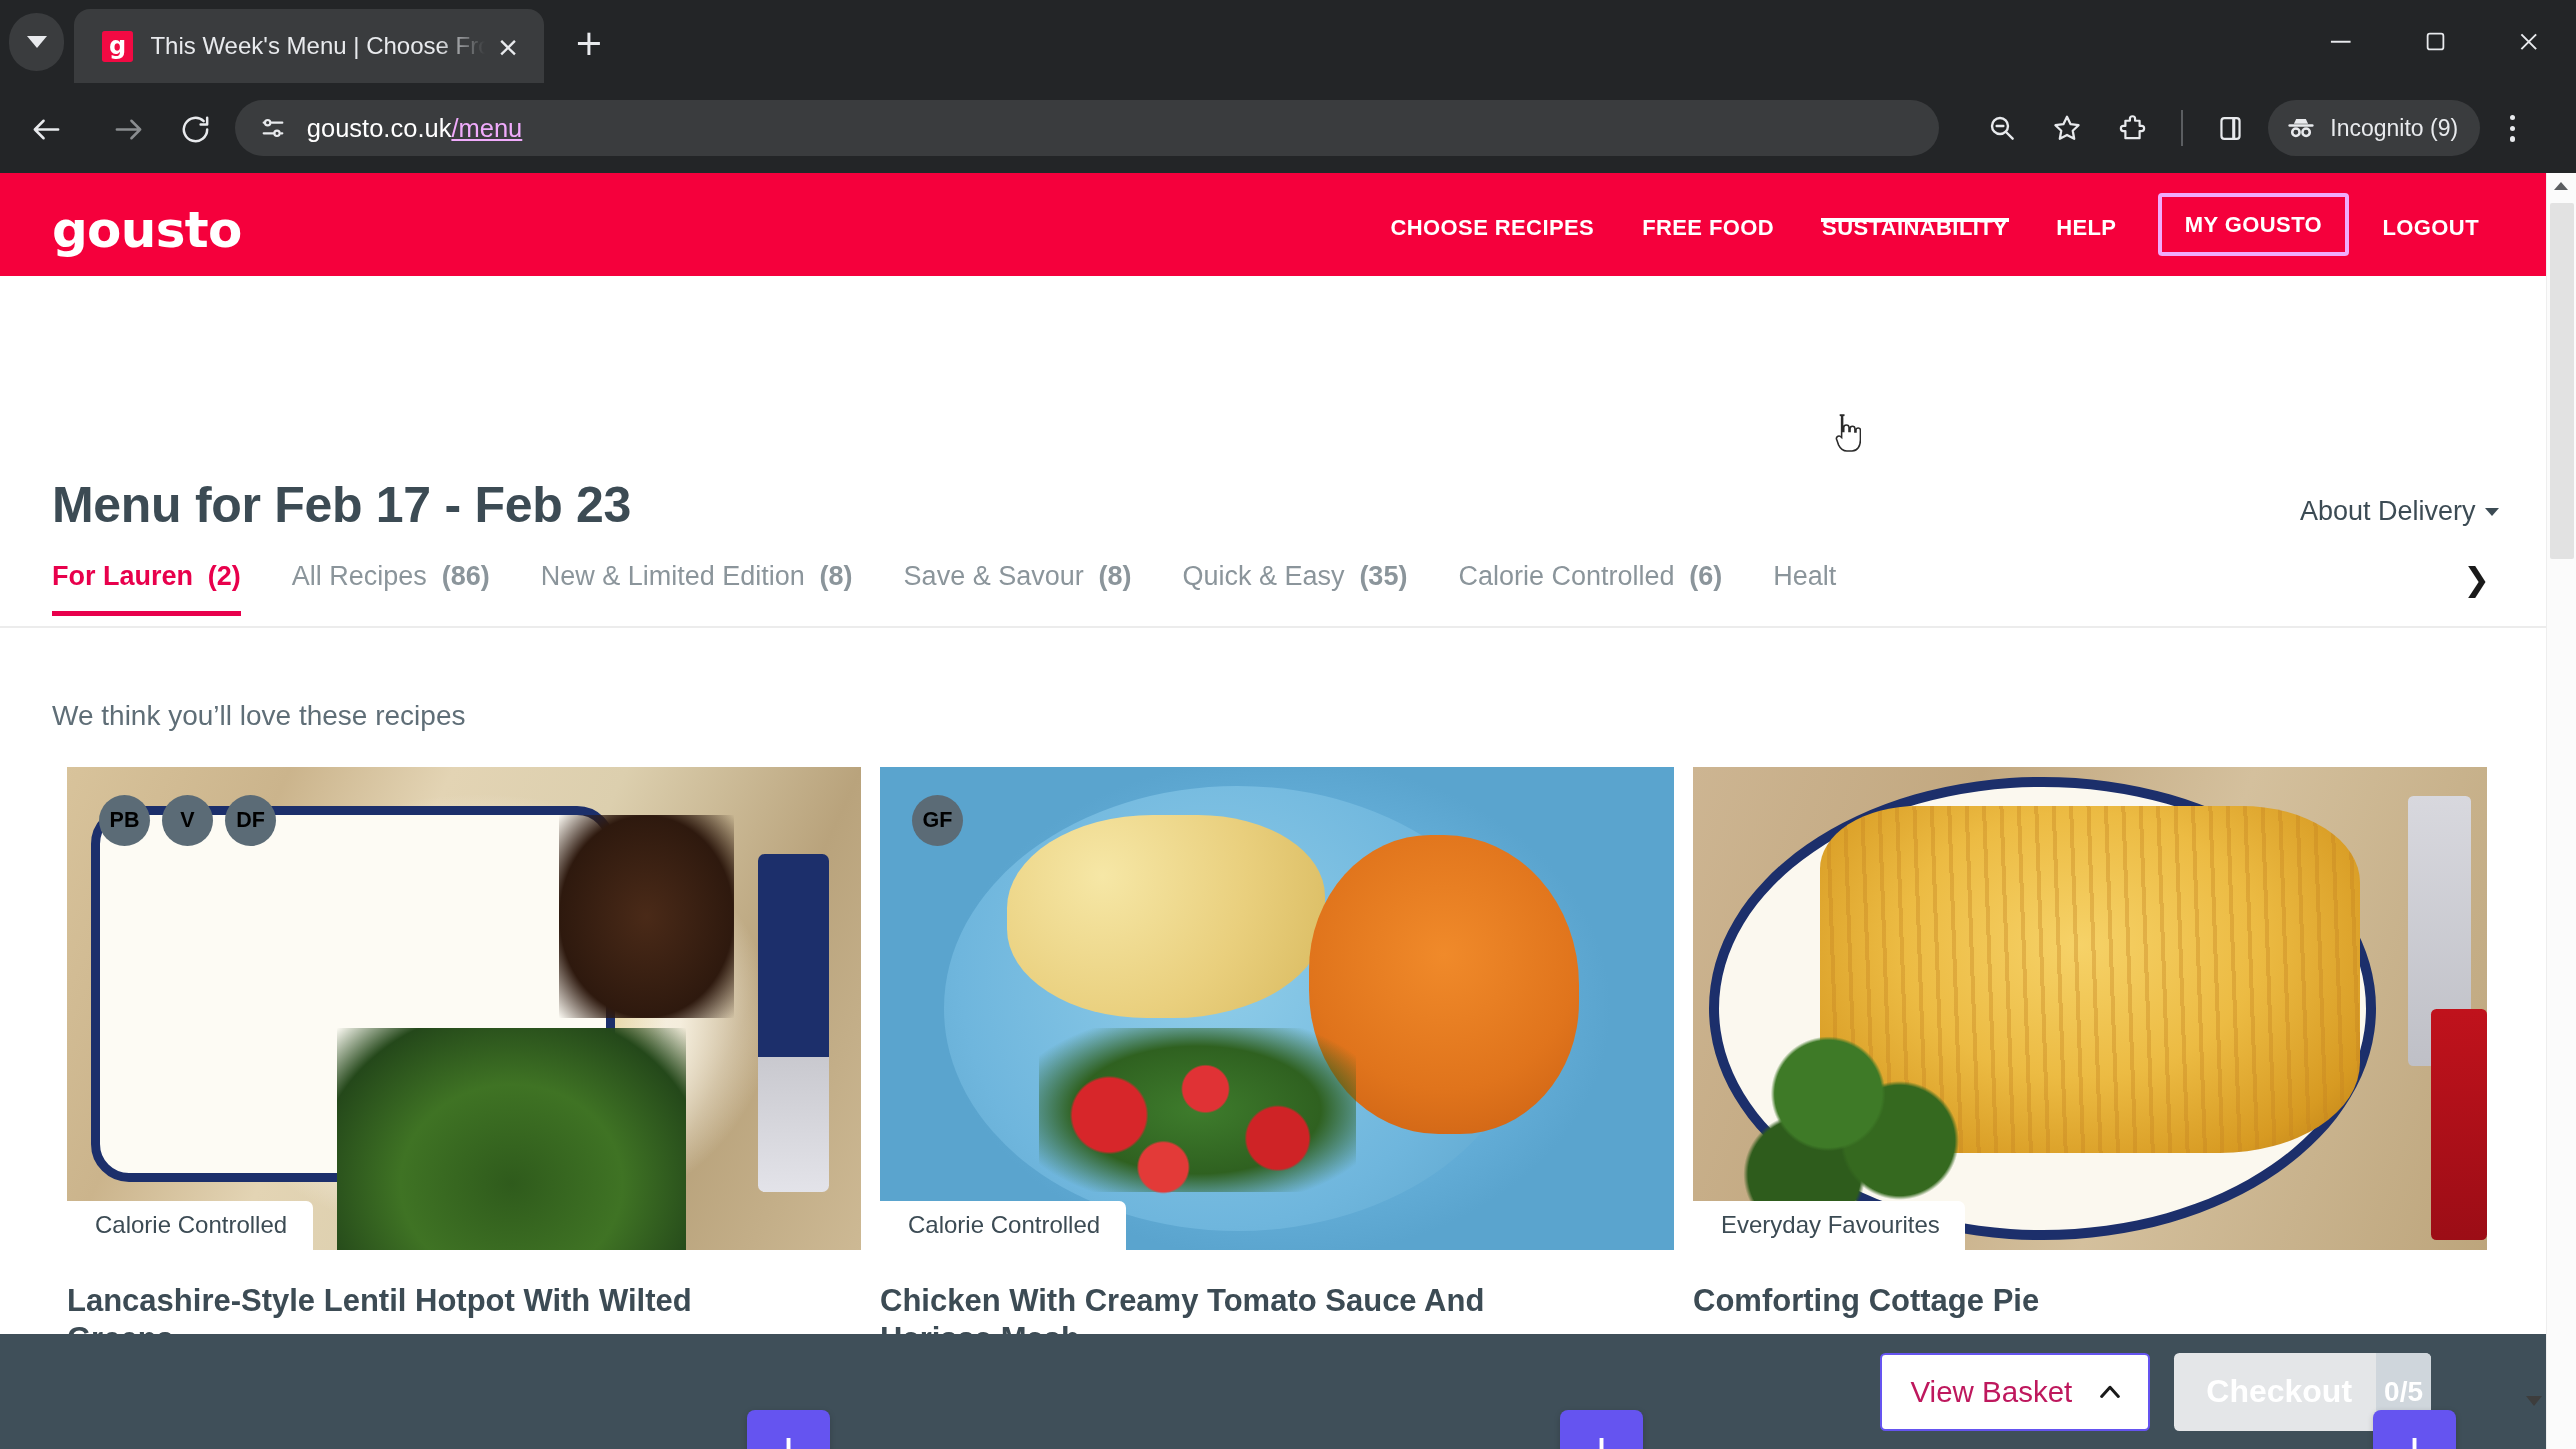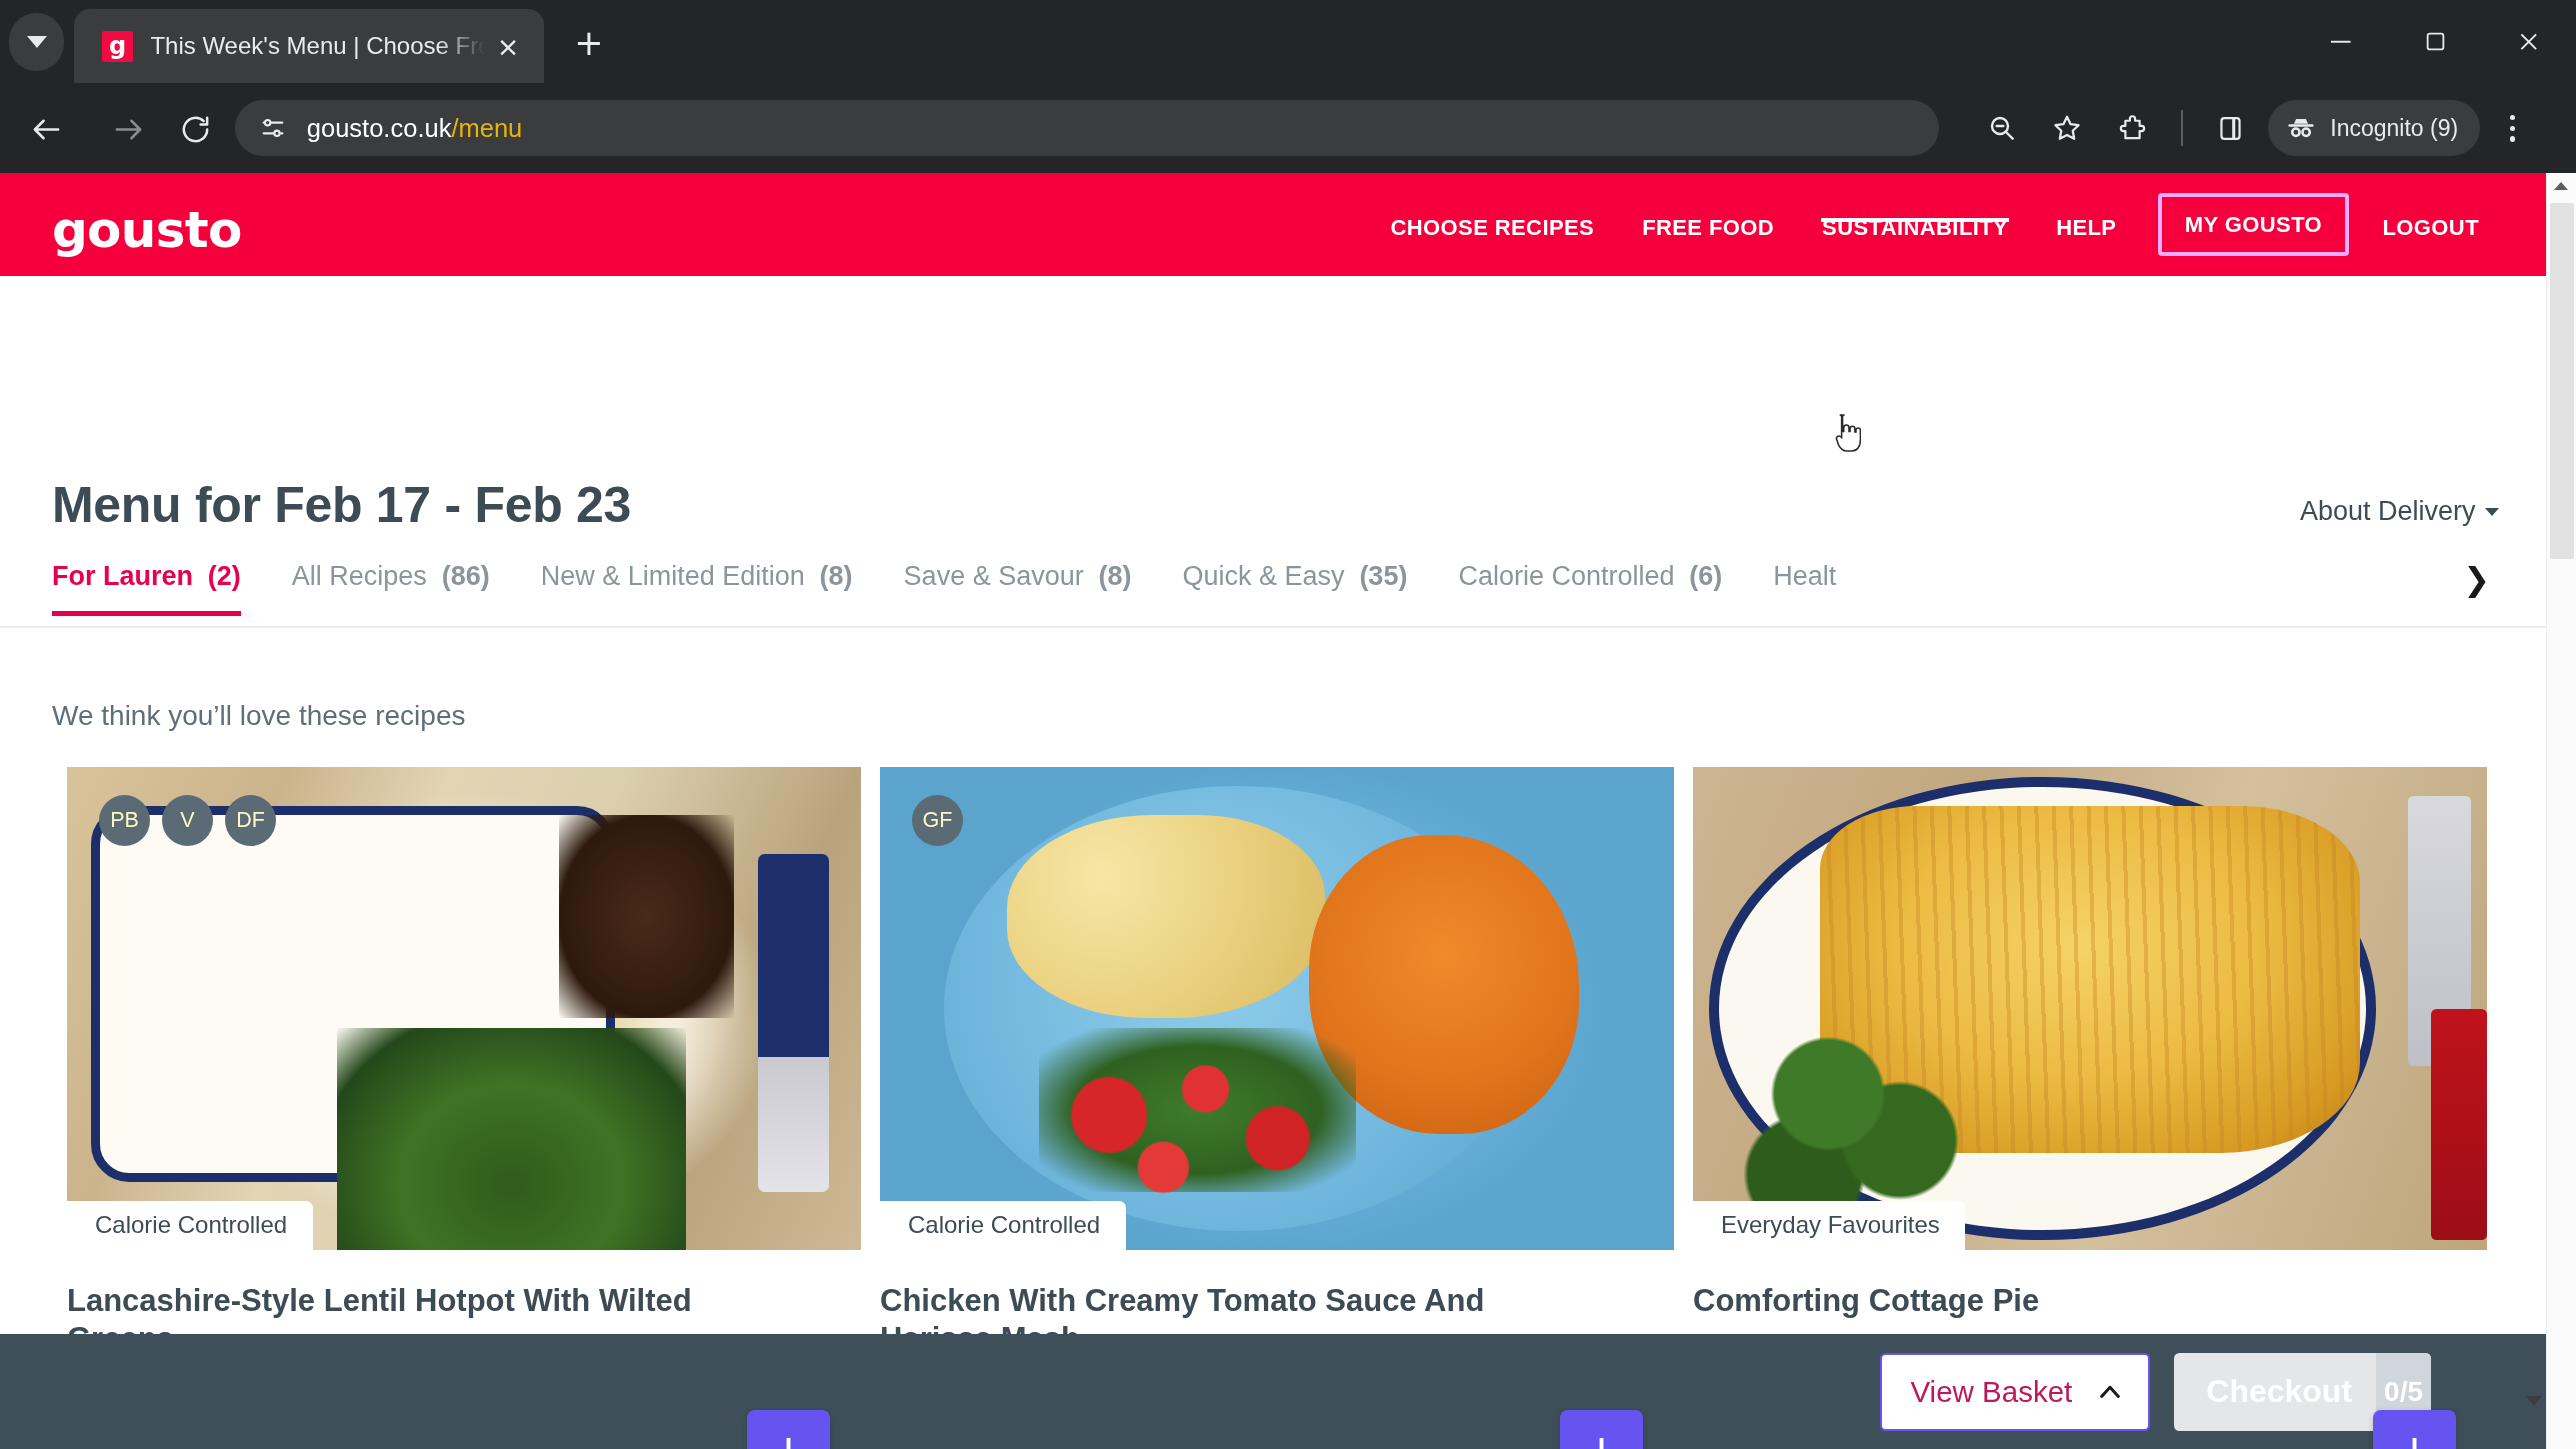--- a/index.html
+++ b/index.html
@@ -105,21 +105,21 @@
     border-radius: 28px;
     display: flex; align-items: center;
   }
   .omni-icon { margin-left: 19px; width: 38px; height: 38px; display: flex; align-items: center; justify-content: center; }
   .omni-url {
     margin-left: 14.8px;
     color: #e8eaed; font-size: 25.5px;
     white-space: nowrap;
   }
   .omni-url .host { color: #ffffff; }
-  .omni-url .path { color: #eab308; }
+  .omni-url .path { color: #f0abfc; text-decoration: underline; }
   .omni-actions {
     position: absolute; right: 40px; top: 17.4px;
     display: flex; align-items: center; gap: 9.4px;
   }
   .ic-btn {
     width: 56px; height: 56px;
     display: flex; align-items: center; justify-content: center;
     color: #e8eaed;
   }
   .divider-v { width: 2px; height: 36px; background: #5b5e61; margin: 0 10.7px; }
@@ -264,21 +264,21 @@
     width: 794px; height: 483px;
     position: relative; overflow: hidden;
   }
   .diet-badges {
     position: absolute; left: 32px; top: 28px;
     display: flex; gap: 12px; z-index: 5;
   }
   .badge {
     width: 51px; height: 51px; border-radius: 50%;
     background: #5b6b76;
-    color: #fef9c3; font-size: 21.5px; font-weight: 400;
+    color: #000000; font-size: 21.5px; font-weight: 700;
     display: flex; align-items: center; justify-content: center;
   }
   .cat-tag {
     position: absolute; left: 0; bottom: 0;
     background: #ffffff;
     padding: 10.7px 25.5px 10.7px 28px;
     font-size: 24px; color: #3c4b54;
     border-radius: 0 6.7px 0 0;
     z-index: 6;
   }

